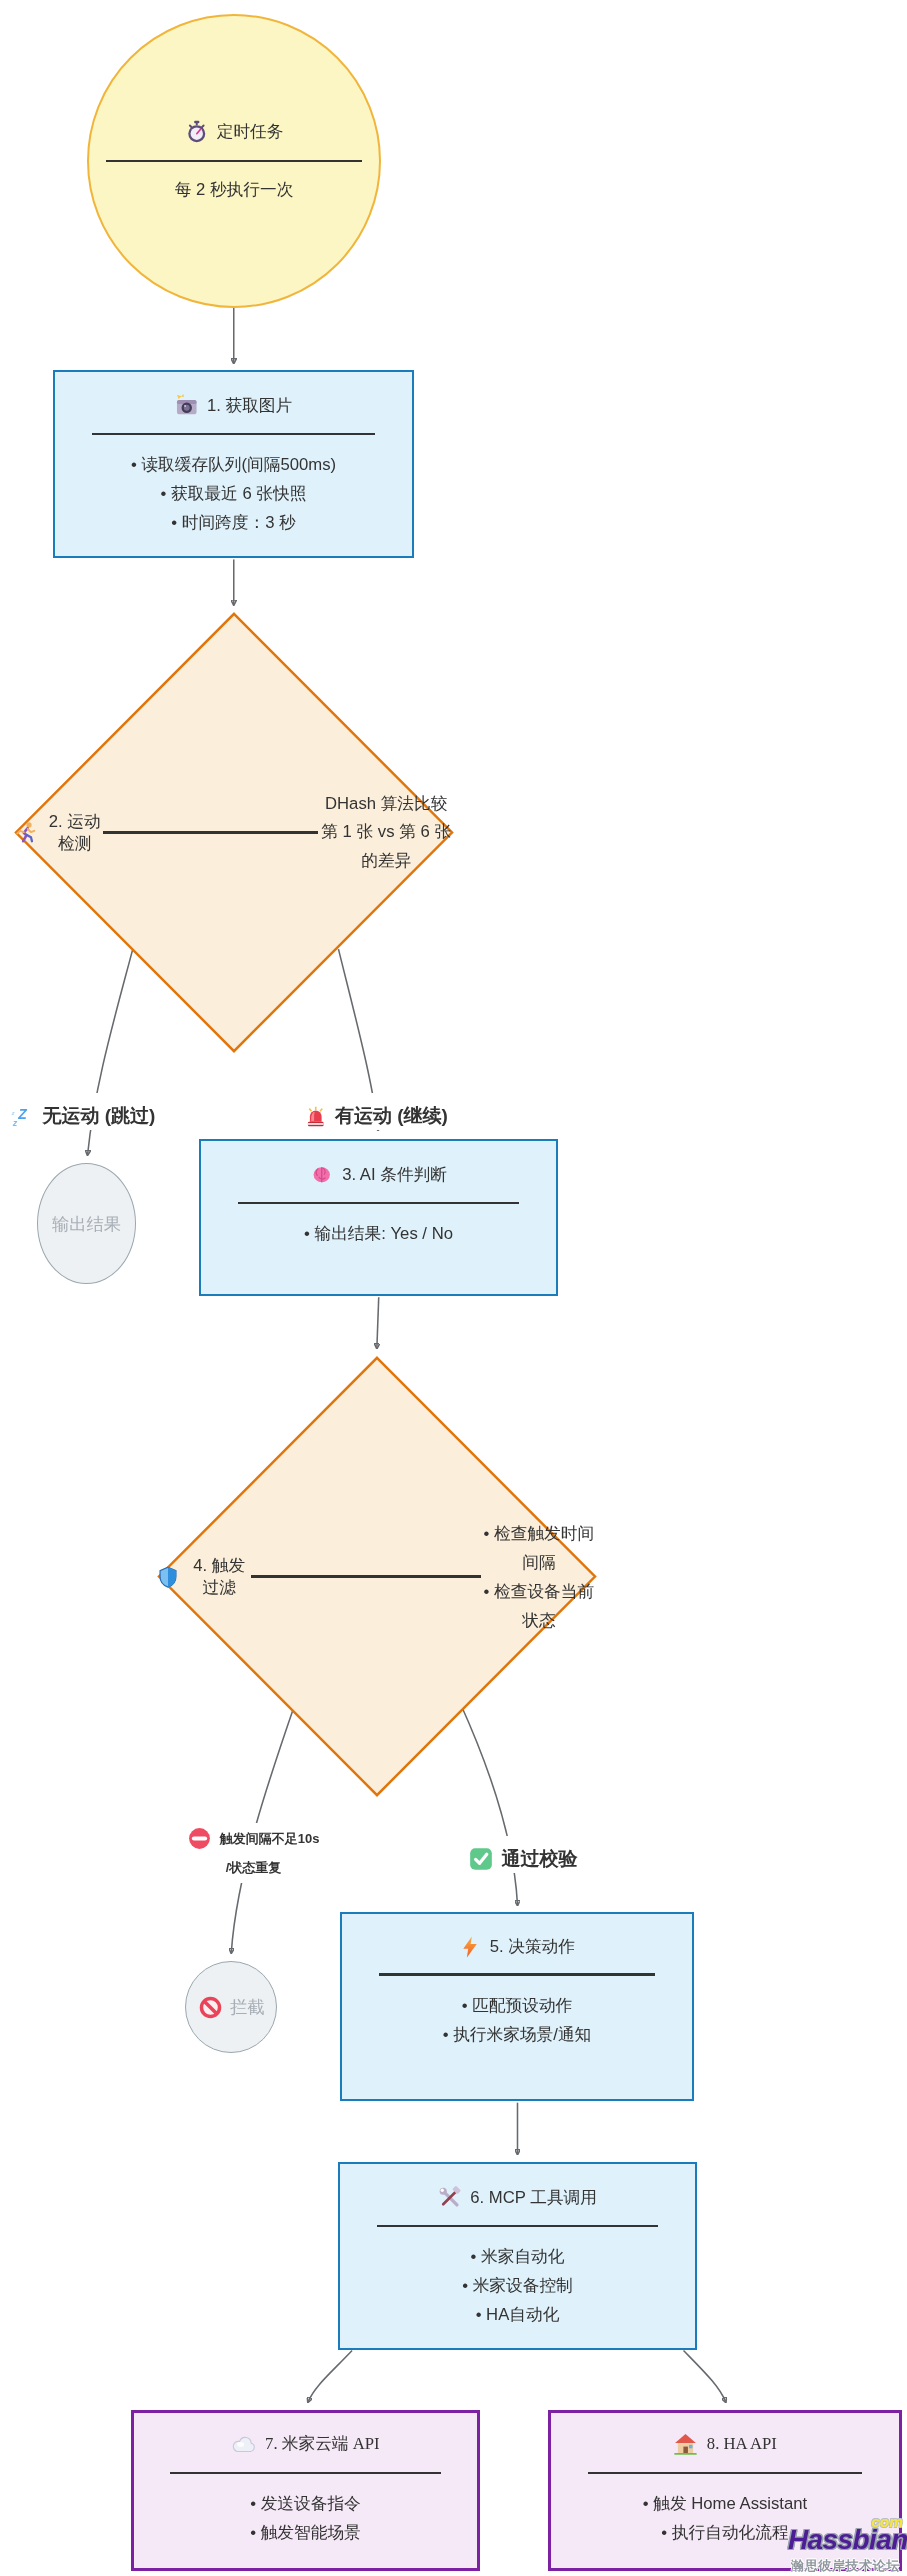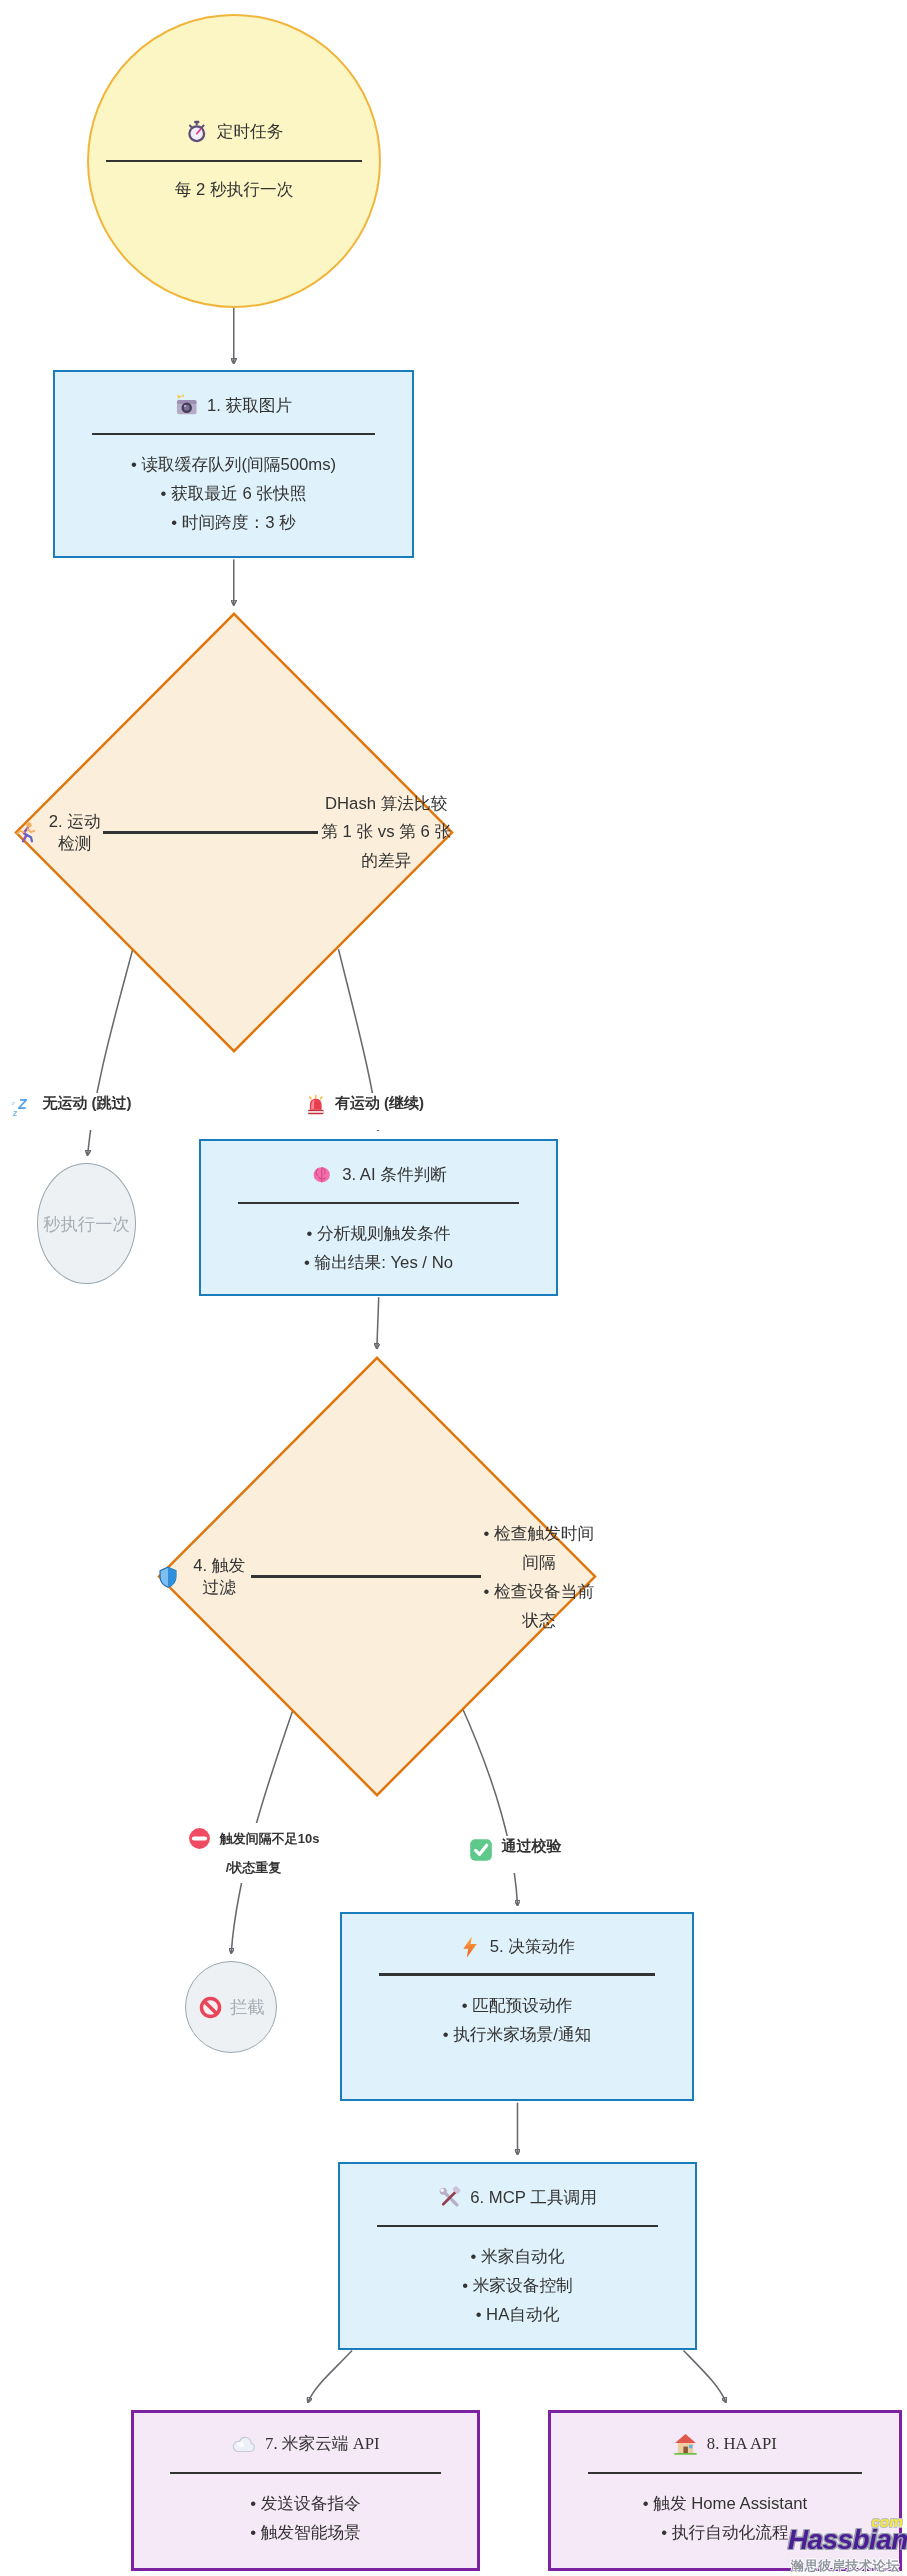--- a/index.html
+++ b/index.html
@@ -37,22 +37,22 @@
   .diamond{position:absolute;}
   .diamond svg.dshape{position:absolute;left:0;top:0;}
   .diamond .dcontent{position:absolute;left:0;top:0;right:0;bottom:0;display:flex;
                      align-items:center;justify-content:center;font-size:16.7px;text-align:center;}
   .diamond .divider{width:285px;margin:13.6px auto;}
   .dlines div{line-height:28.5px;}
   
   .ellipse{border-radius:50%;background:var(--gray_fill);border:1.5px solid var(--gray_border);
            color:var(--gray_text);display:flex;align-items:center;justify-content:center;gap:7.4px;font-size:17.3px;}
   
-  .edge-label{position:absolute;display:flex;align-items:flex-start;justify-content:center;gap:7.4px;
-              background:#ffffff;font-weight:600;font-size:15px;padding:1.2px 5px;}
+  .edge-label{position:absolute;display:flex;align-items:flex-end;justify-content:center;gap:7.4px;
+              background:#ffffff;font-weight:600;font-size:19px;padding:1.2px 5px;}
   .edge-label-2line{position:absolute;display:flex;flex-direction:column;align-items:center;
                     background:#ffffff;font-weight:600;font-size:13px;padding:1.2px 5px;}
   .edge-label-2line .row1{display:flex;align-items:center;gap:7.4px;line-height:29px;}
   .edge-label-2line .row2{line-height:29px;}
   
   .watermark{position:absolute;left:788px;top:2514px;width:115px;text-align:center;z-index:9;
              font-style:italic;font-weight:bold;line-height:1;}
   .wm-com{position:absolute;top:0;right:0;font-size:15.5px;color:#f8e73a;
           text-shadow:-0.6px -0.6px 0 #b9bfc7,0.6px -0.6px 0 #b9bfc7,-0.6px 0.6px 0 #b9bfc7,0.6px 0.6px 0 #b9bfc7;}
   .wm-brand{margin-top:12.4px;font-size:28px;color:#4c1d95;letter-spacing:-0.6px;
@@ -227,33 +227,32 @@
     <span>无运动 (跳过)</span>
   </div>
   <div class="edge-label" style="left:299px;top:1093px;height:35px;">
     <svg class="icon" width="23.5" height="23.5" viewBox="0 0 38 38">
         <use href="#i-siren"></use>
       </svg>
     <span>有运动 (继续)</span>
   </div>
 
   <div class="node ellipse" style="left:37px;top:1163px;width:99px;height:121px;">
-    <span>秒执行一次</span>
+    <span>输出结果</span>
   </div>
 
   <div class="node rect blue" style="left:199px;top:1139px;width:359px;height:157px;">
     <div class="node-title">
       <svg class="icon" width="23.5" height="23.5" viewBox="0 0 38 38">
           <use href="#i-brain"></use>
         </svg>
       <span>3. AI 条件判断</span>
     </div>
     <div class="divider"></div>
     <ul class="bullets">
-      <li>分析规则触发条件</li>
       <li>输出结果: Yes / No</li>
     </ul>
   </div>
 
   <div class="diamond" style="left:157px;top:1356px;width:440px;height:441px;">
     <svg class="dshape" width="440" height="441" viewBox="0 0 710 712">
       <polygon points="355,3 707,356 355,709 3,356" style="fill:var(--orange_fill);stroke:var(--orange_border);stroke-width:4"></polygon>
     </svg>
     <div class="dcontent">
       <div class="node-title" style="margin-top:0;">

